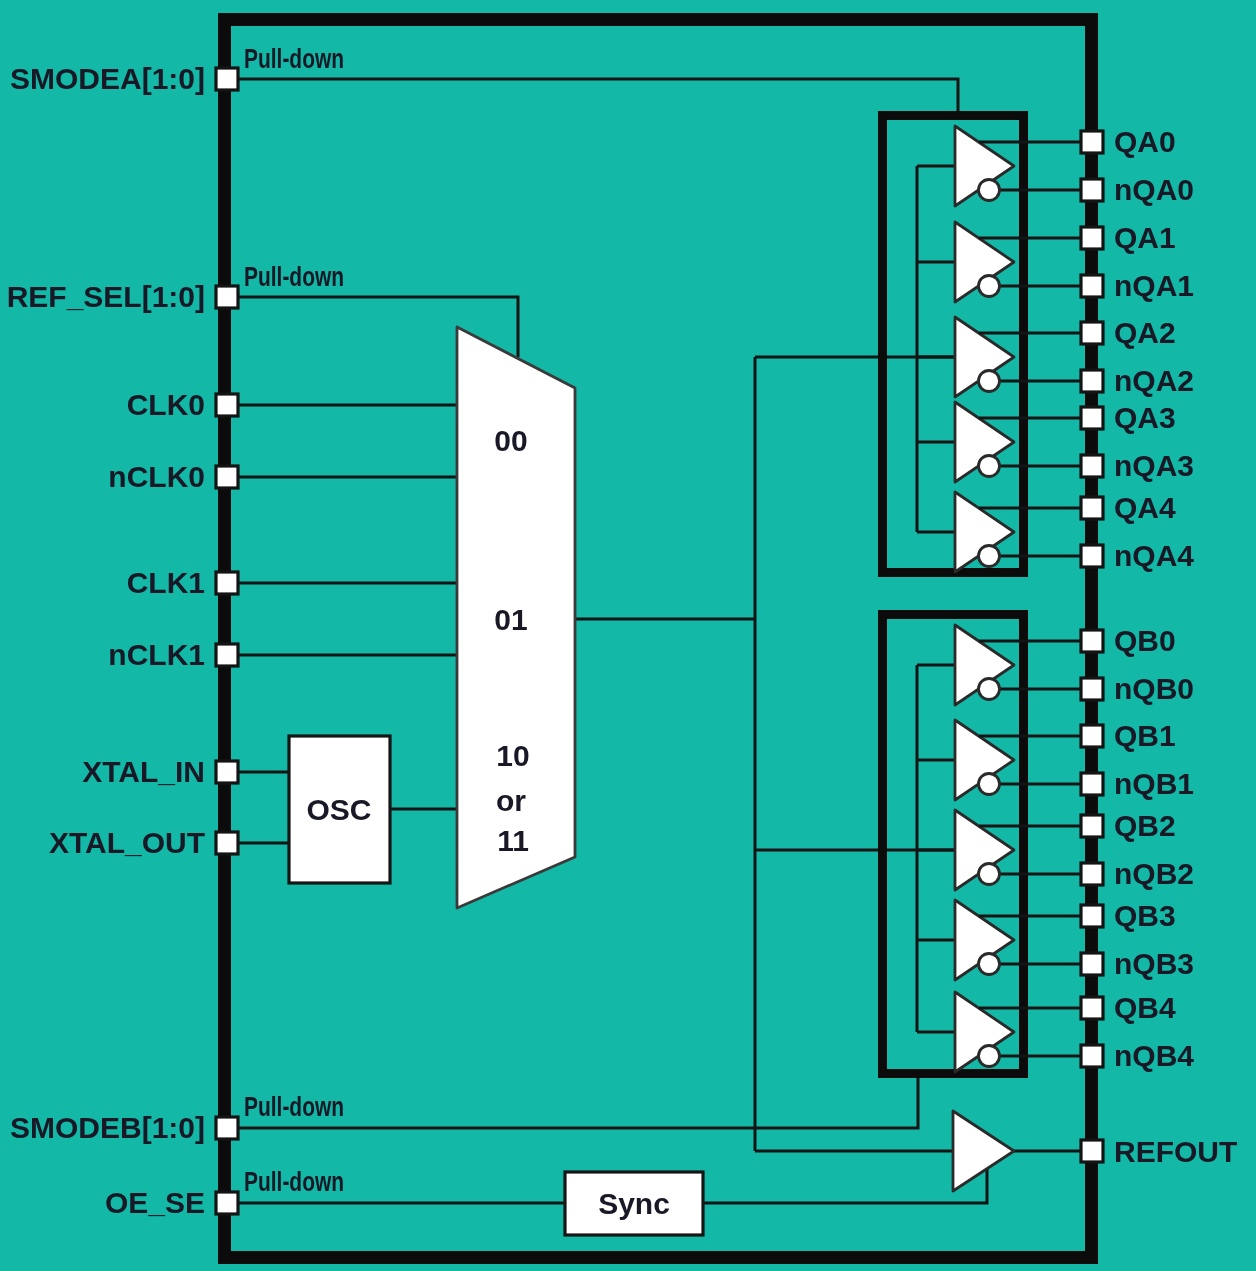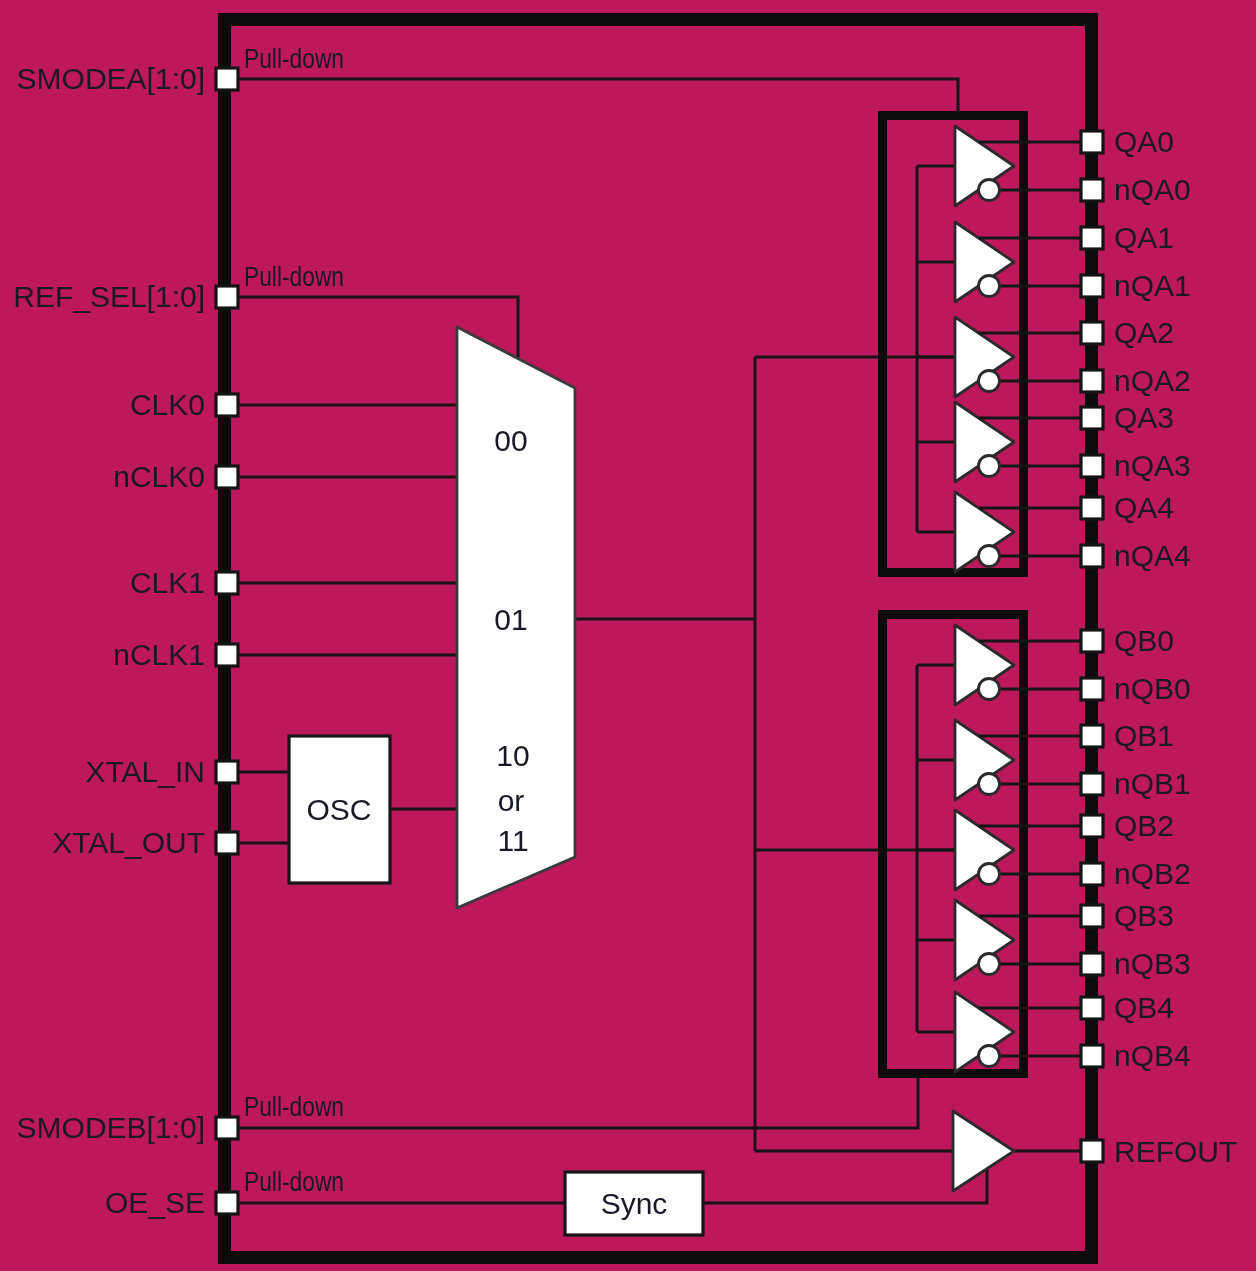--- a/index.html
+++ b/index.html
@@ -1,16 +1,16 @@
 <!DOCTYPE html>
 <html><head>
 <meta charset="utf-8">
 <style>
   html,body{margin:0;padding:0;background:#ffffff;}
-  .canvas{position:relative;width:1256px;height:1271px;background:#be185d;overflow:hidden;}
+  .canvas{position:relative;width:1256px;height:1271px;background:#14b8a6;overflow:hidden;font-weight:bold;}
   svg{display:block;}
   .w   {fill:none;stroke:#151515;stroke-width:3;}
   .busw{fill:none;stroke:#151515;stroke-width:3;}
   .chipb{fill:none;stroke:#0b0b0b;stroke-width:13;}
   .bankb{fill:none;stroke:#0b0b0b;stroke-width:9;}
   .box {fill:#ffffff;stroke:#161616;stroke-width:3.2;}
   .mux {fill:#ffffff;stroke:#3a3a3a;stroke-width:2.8;stroke-linejoin:round;}
   .tri {fill:#ffffff;stroke:#2a2a2a;stroke-width:2.8;stroke-linejoin:round;}
   .bub {fill:#ffffff;stroke:#2a2a2a;stroke-width:2.8;}
   .pin {fill:#ffffff;stroke:#141414;stroke-width:3.2;}

